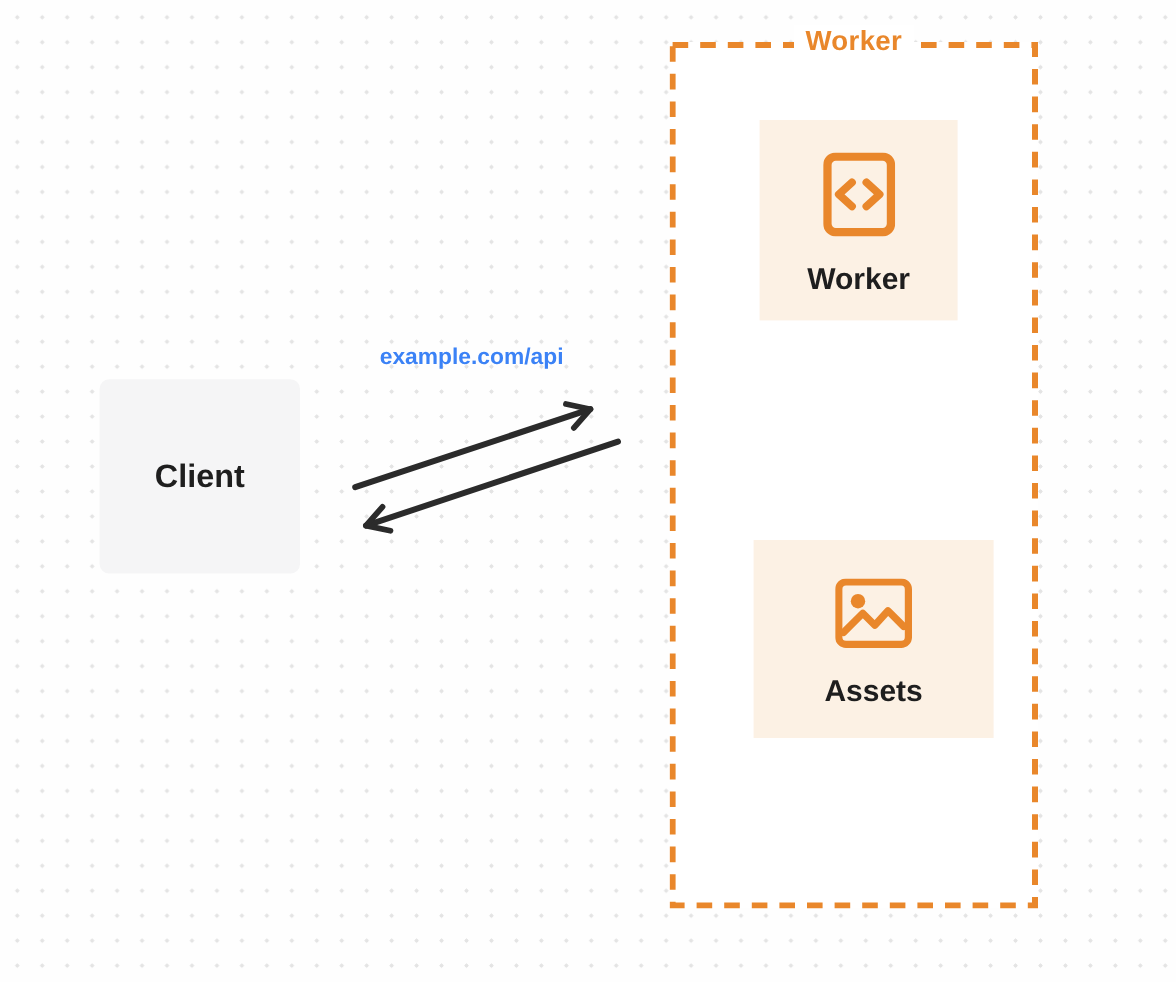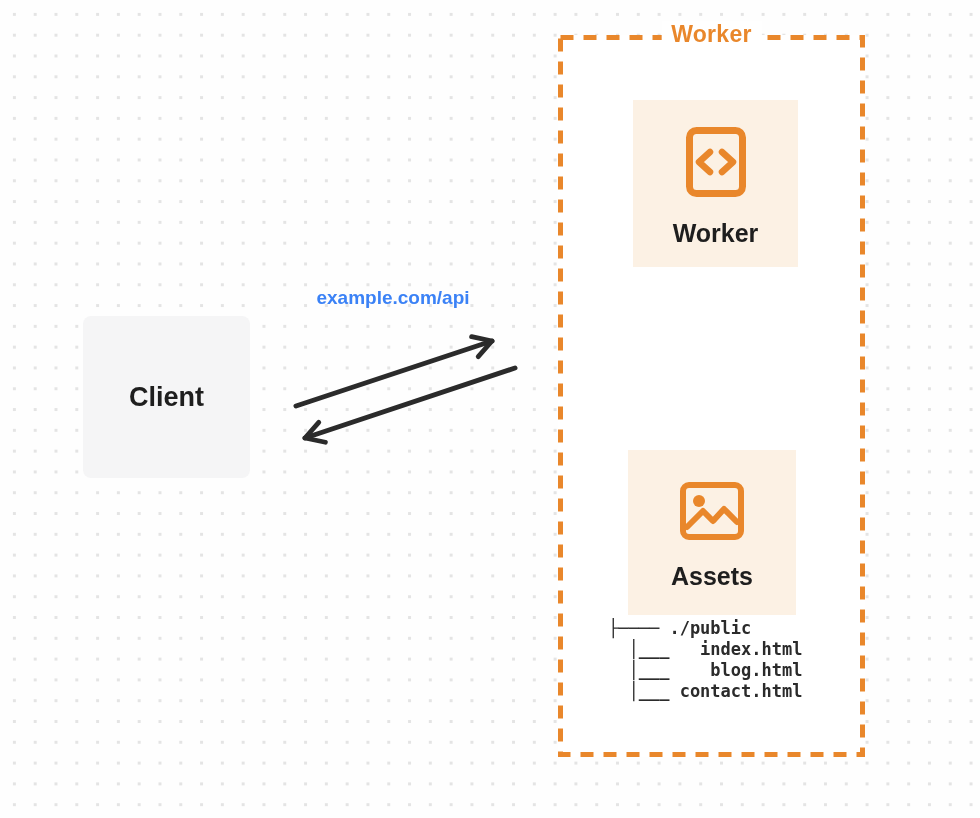--- a/index.html
+++ b/index.html
@@ -21,21 +21,21 @@
     background:#ffffff; padding:0 10px;
     font-size:23px; font-weight:bold; color:#e9872b; letter-spacing:0.3px;
     white-space:nowrap;
   }
   .card {
     position:absolute; box-sizing:border-box;
     background:#fcf1e4; border-radius:0;
     display:flex; flex-direction:column; align-items:center;
   }
   .card-worker { left:75px; top:65px;  width:165px; height:167px; padding-top:27px; }
-  .card-assets { left:70px; top:415px; width:168px; height:165px; padding-top:32px; }
+  .card-assets { left:70px; top:415px; width:200px; height:165px; padding-top:32px; }
   .card-label { font-size:25px; font-weight:bold; color:#1e1e1e; margin-top:22px; }
   .file-tree {
     position:absolute; left:50px; top:583px; margin:0;
     font-family:"DejaVu Sans Mono", monospace;
     font-size:17px; line-height:21px; font-weight:600; color:#2b2b2b;
     white-space:pre;
   }
   .client-box {
     position:absolute; left:83px; top:316px; width:167px; height:162px;
     background:#f5f5f6; border-radius:8px;
@@ -69,24 +69,20 @@
 
   <div class="card card-assets">
     <svg width="64" height="58" viewBox="0 0 64 58" xmlns="http://www.w3.org/2000/svg">
       <rect x="3" y="3" width="58" height="52" rx="6" fill="none" stroke="#e9872b" stroke-width="6"></rect>
       <circle cx="19" cy="19" r="6" fill="#e9872b"></circle>
       <polyline points="7,45 23,29 33,39 44,27 57,40" fill="none" stroke="#e9872b" stroke-width="6" stroke-linecap="round" stroke-linejoin="round"></polyline>
     </svg>
     <div class="card-label">Assets</div>
   </div>
 
-  <pre class="file-tree">├──── ./public
-  │___   index.html
-  │___    blog.html
-  │___ contact.html</pre>
 </div>
 
 <div class="client-box">
   <span>Client</span>
 </div>
 
 <div class="request-label">example.com/api</div>
 
 <svg class="arrows-svg" viewBox="0 0 980 818" xmlns="http://www.w3.org/2000/svg">
   <defs>

